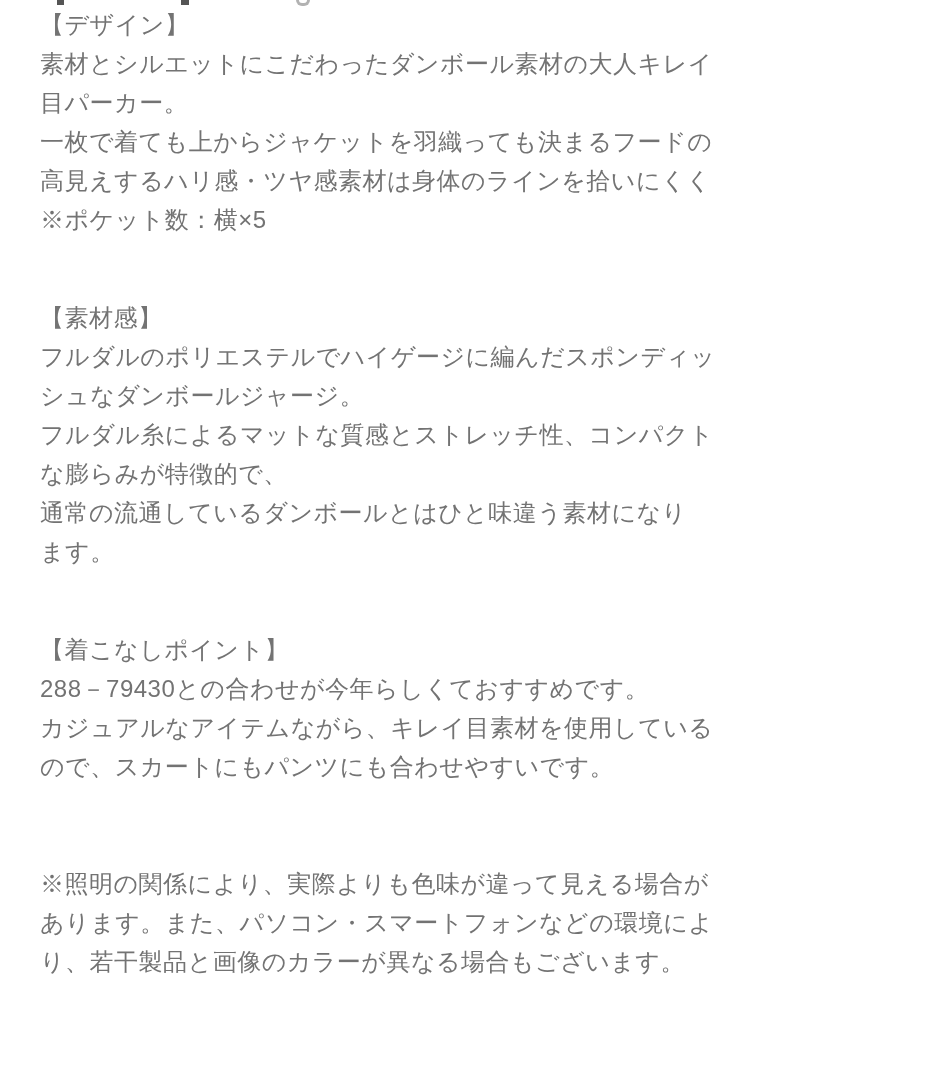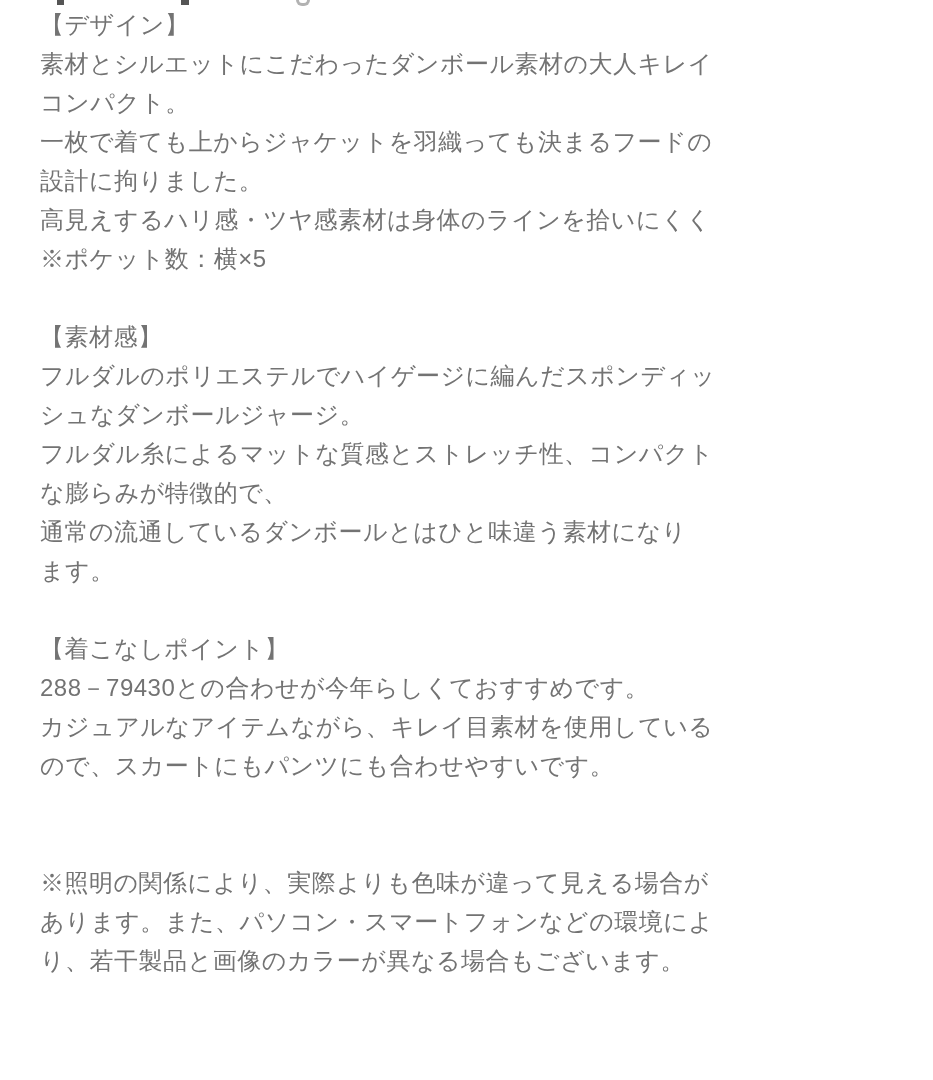--- a/index.html
+++ b/index.html
@@ -19,21 +19,21 @@
     top: 5px;
     left: 40px;
     right: 26px;
     color: #737373;
     font-size: 24px;
     line-height: 39px;
     letter-spacing: 0.5px;
     font-weight: 400;
   }
   .section { margin: 0; }
-  .section + .section { margin-top: 39px; }
+  .section + .section { margin-top: 59px; }
   .section.gap-xl { margin-top: 78px; }
   .line, .heading {
     white-space: pre;
     min-height: 39px;
   }
   
   .remnant {
     position: absolute;
     top: 0;
     background: #555555;
@@ -55,23 +55,22 @@
 
 <div class="remnant r1"></div>
 <div class="remnant r2"></div>
 <div class="remnant r3"></div>
 
 <div class="desc-wrap">
 
   <div class="section">
     <div class="heading">【デザイン】</div>
     <div class="line">素材とシルエットにこだわったダンボール素材の大人キレイ</div>
-    <div class="line">コンパクト。</div>
+    <div class="line">目パーカー。</div>
     <div class="line">一枚で着ても上からジャケットを羽織っても決まるフードの</div>
-    <div class="line">設計に拘りました。</div>
     <div class="line">高見えするハリ感・ツヤ感素材は身体のラインを拾いにくく</div>
     <div class="line">※ポケット数：横×5</div>
   </div>
 
   <div class="section">
     <div class="heading">【素材感】</div>
     <div class="line">フルダルのポリエステルでハイゲージに編んだスポンディッ</div>
     <div class="line">シュなダンボールジャージ。</div>
     <div class="line">フルダル糸によるマットな質感とストレッチ性、コンパクト</div>
     <div class="line">な膨らみが特徴的で、</div>

